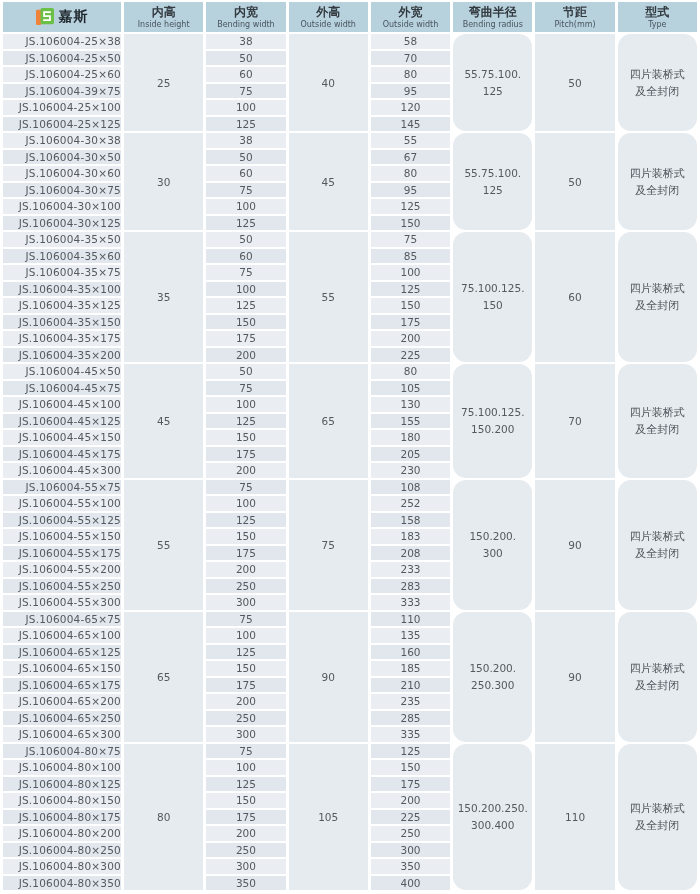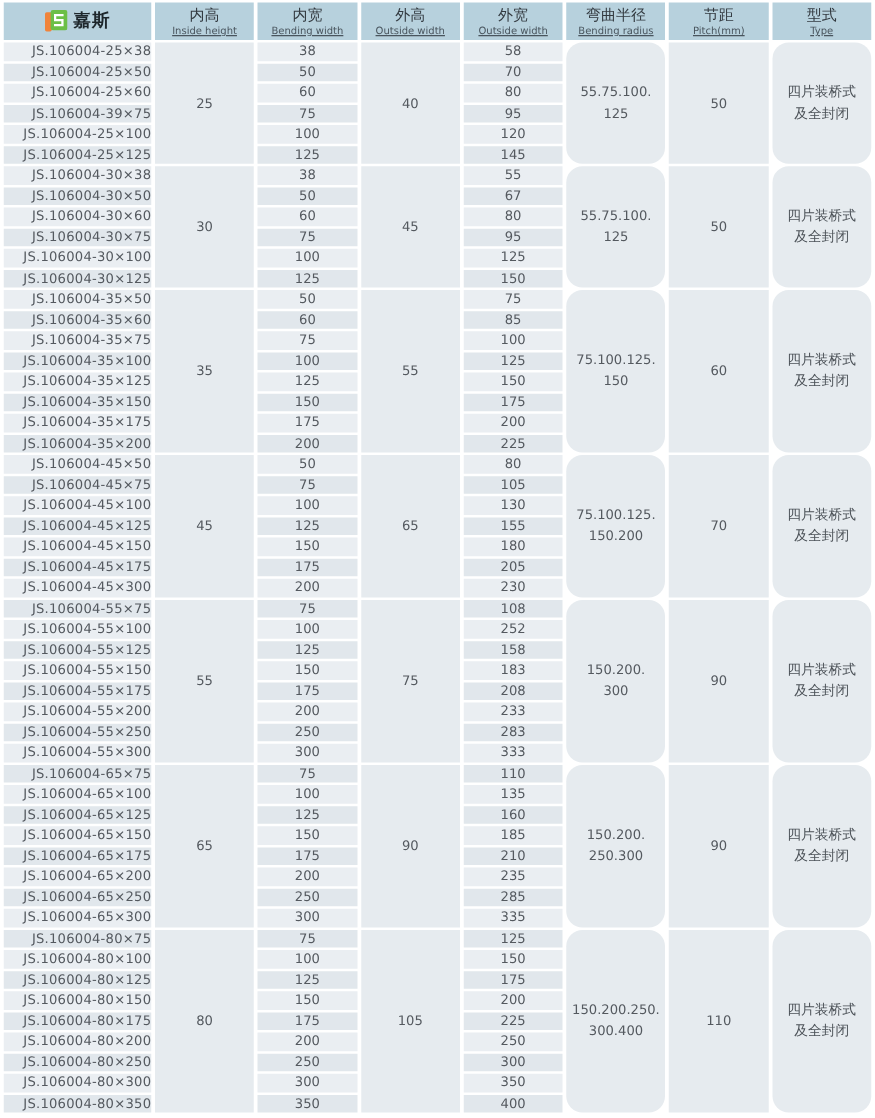--- a/index.html
+++ b/index.html
@@ -23,22 +23,22 @@
   }
   col.c-model{width:118px;}
   th,td{padding:0;overflow:hidden;}
   thead th{
     background:var(--header-bg);
     height:30px;
     vertical-align:middle;
     text-align:center;
     font-weight:normal;
   }
-  thead .zh{display:block;font-size:12px;font-weight:normal;color:var(--header-text);line-height:14px;}
-  thead .en{display:block;font-size:8px;color:#49555e;line-height:9px;margin-top:1px;text-decoration:underline;}
+  thead .zh{display:block;font-size:12px;font-weight:bold;color:var(--header-text);line-height:14px;}
+  thead .en{display:block;font-size:8px;color:#49555e;line-height:9px;margin-top:1px;}
   .brand-cell-inner{display:flex;align-items:center;justify-content:center;gap:5px;}
   .brand-name{font-size:14px;font-weight:bold;color:#1e272c;letter-spacing:1px;}
   tbody td{
     height:14.5px;
     font-size:10.5px;
     color:var(--text);
     text-align:center;
     vertical-align:middle;
     line-height:14px;
   }

